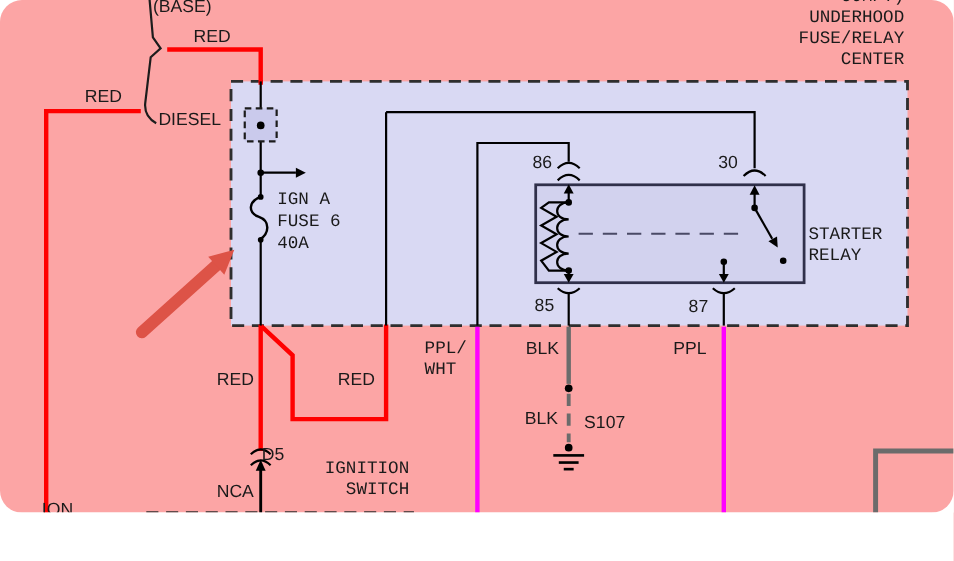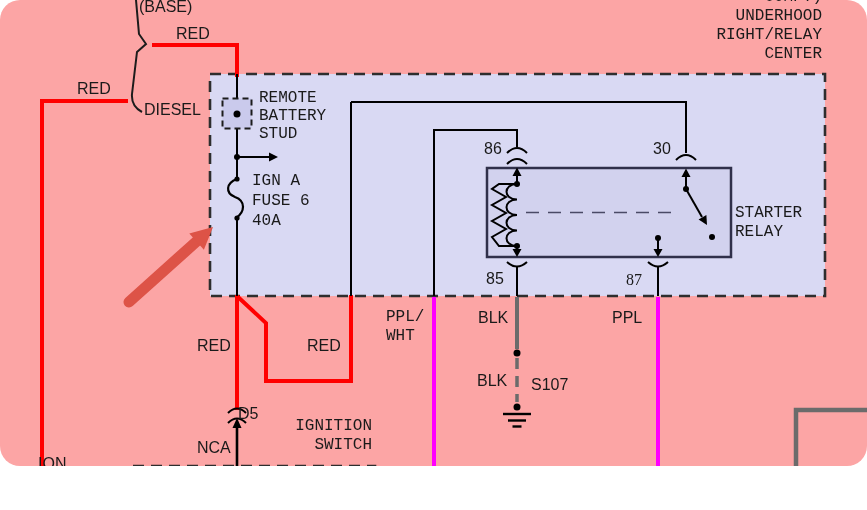--- a/index.html
+++ b/index.html
@@ -114,40 +114,35 @@
 </svg>
 
 <div class="lbl" style="left:139px;top:-3px;">(BASE)</div>
 <div class="lbl" style="left:176px;top:24px;">RED</div>
 <div class="lbl" style="left:77px;top:79px;">RED</div>
 <div class="lbl" style="left:144px;top:100px;">DIESEL</div>
 
 <div class="lbl rt block" style="left:600px;top:-12px;width:222px;">
   <div>COMPT)</div>
   <div>UNDERHOOD</div>
-  <div>RIGHT/RELAY</div>
+  <div>FUSE/RELAY</div>
   <div>CENTER</div>
 </div>
 
-<div class="lbl block" style="left:259px;top:89px;line-height:18px;">
-  <div>REMOTE</div>
-  <div>BATTERY</div>
-  <div>STUD</div>
-</div>
 
 <div class="lbl block" style="left:252px;top:171px;line-height:20px;">
   <div>IGN A</div>
   <div>FUSE 6</div>
   <div>40A</div>
 </div>
 
 <div class="lbl" style="left:484px;top:139px;">86</div>
 <div class="lbl" style="left:653px;top:139px;">30</div>
 <div class="lbl" style="left:486px;top:269px;">85</div>
-<div class="lbl" style="left:626px;top:270px;font-family:Liberation Serif, serif;">87</div>
+<div class="lbl" style="left:626px;top:270px;">87</div>
 
 <div class="lbl block" style="left:735px;top:163px;margin-top:41px;">
   <div>STARTER</div>
   <div>RELAY</div>
 </div>
 
 <div class="lbl" style="left:197px;top:336px;">RED</div>
 <div class="lbl" style="left:307px;top:336px;">RED</div>
 
 <div class="lbl block" style="left:386px;top:308px;">

